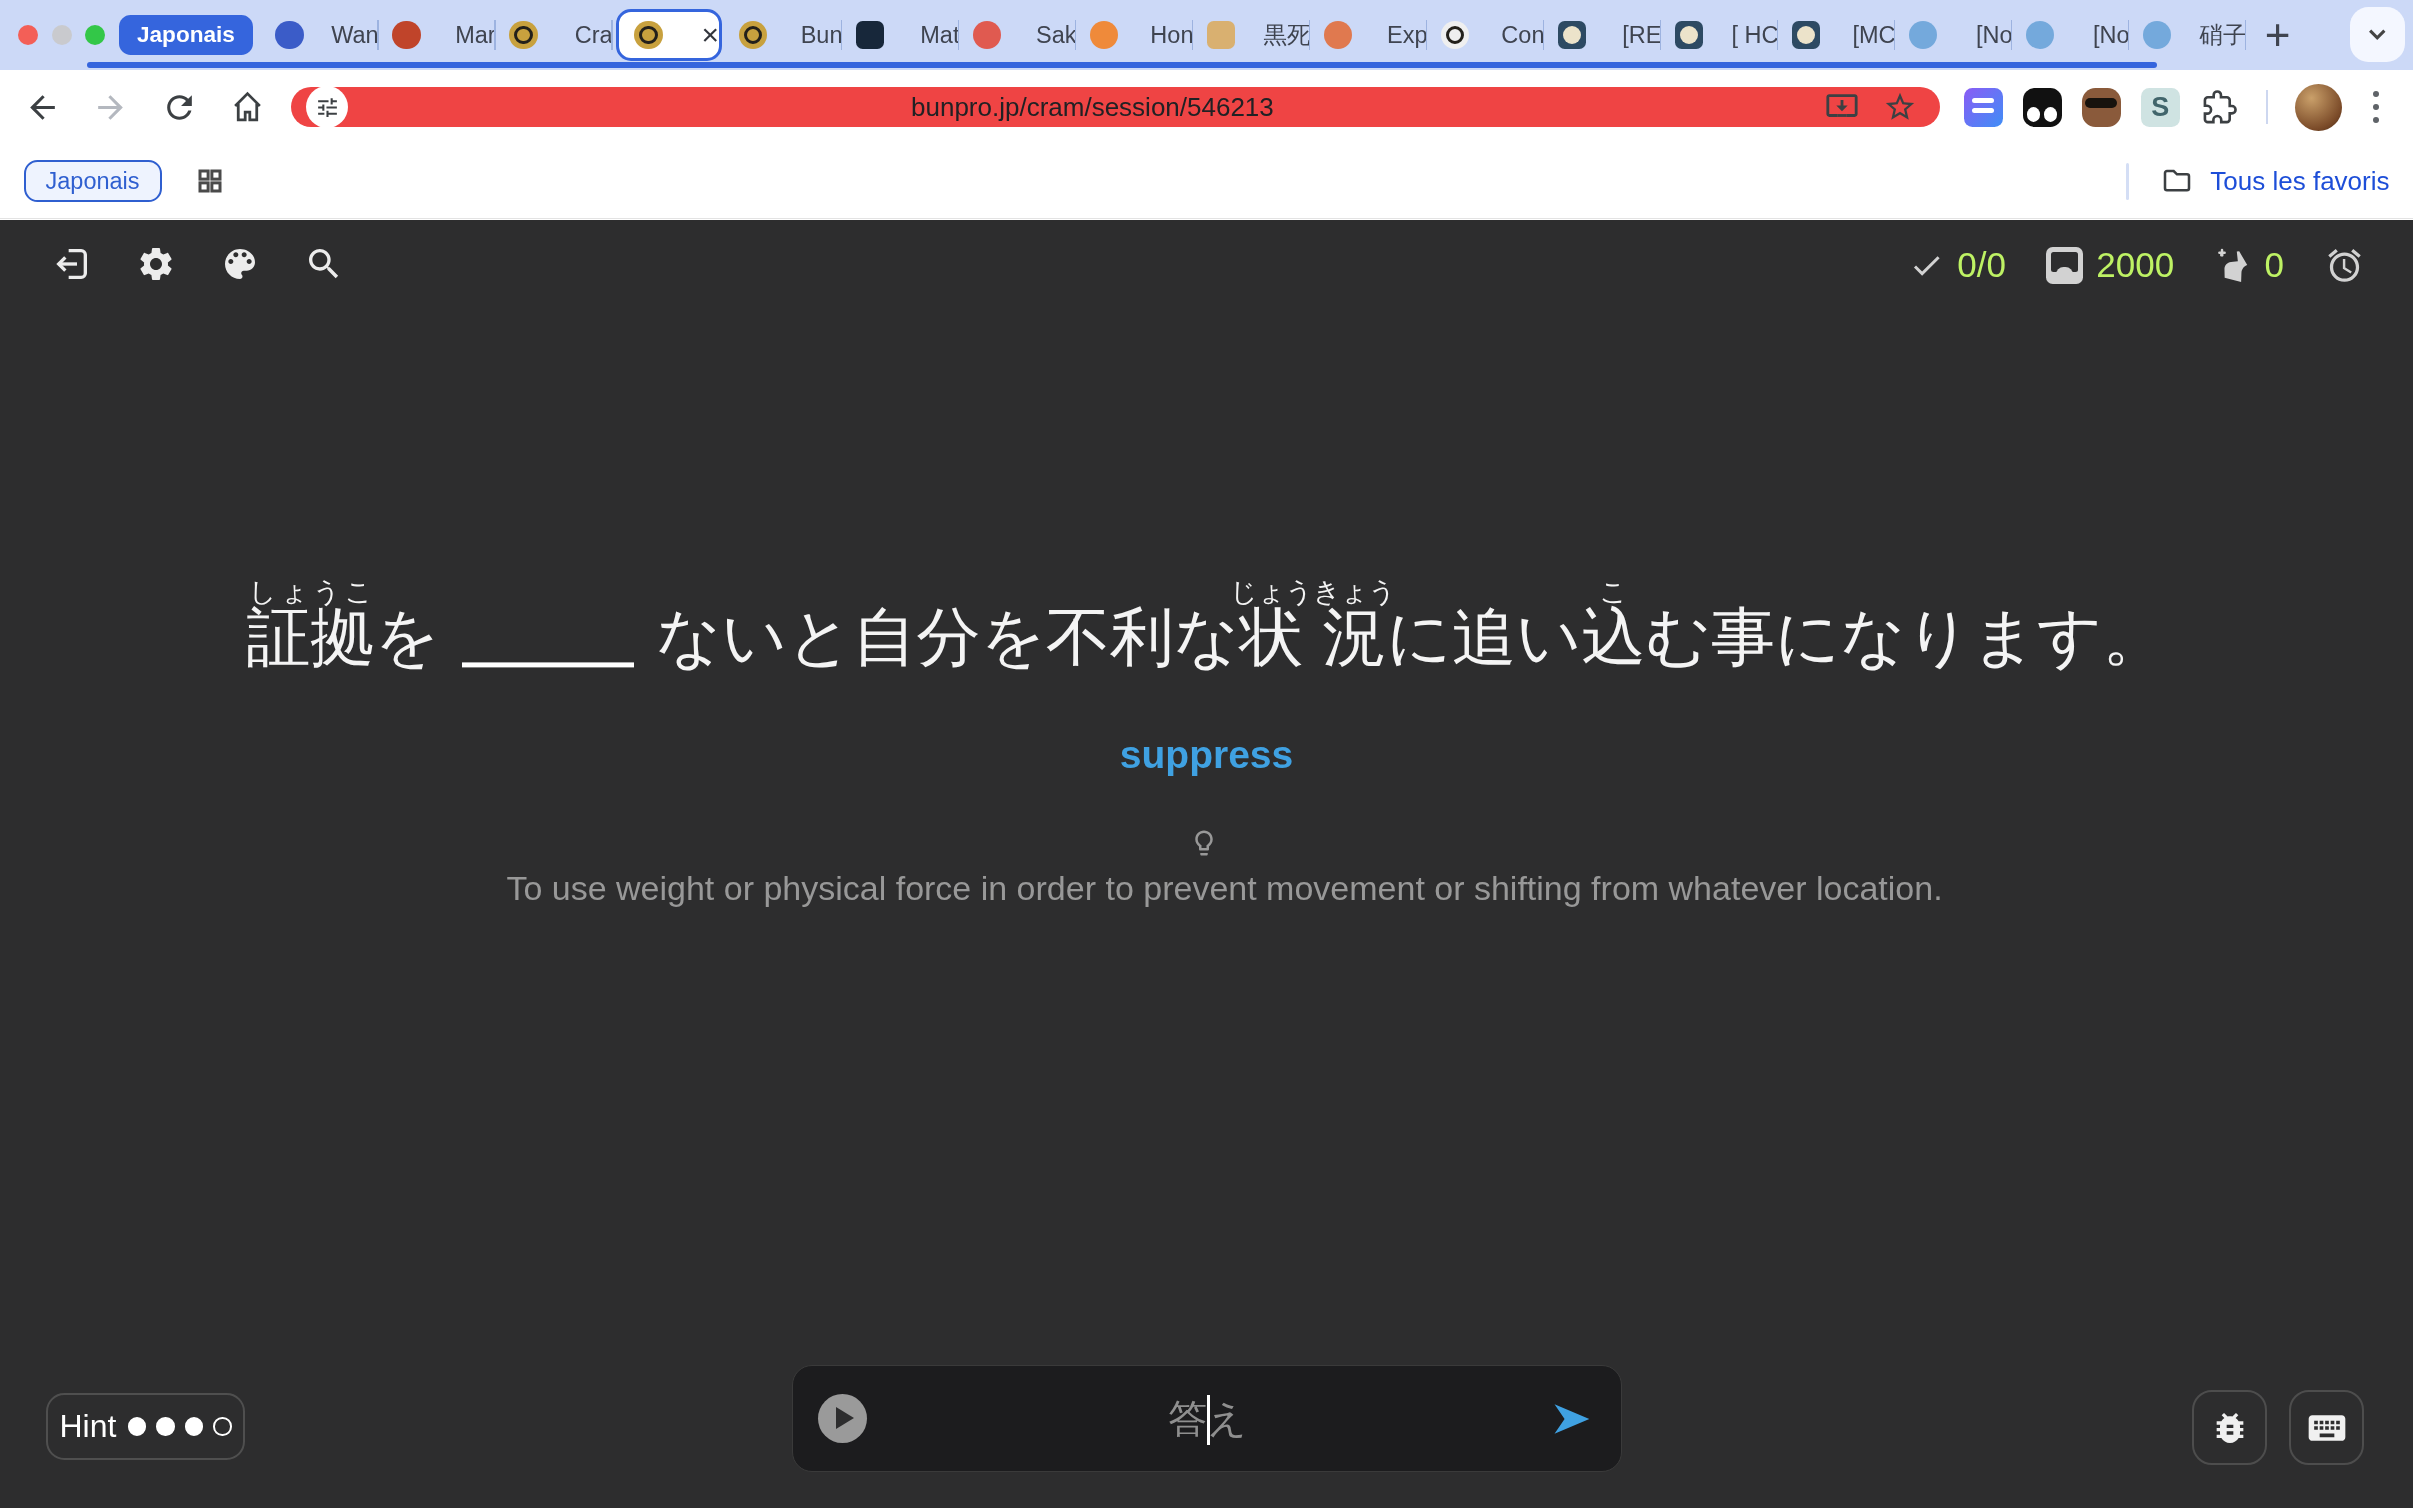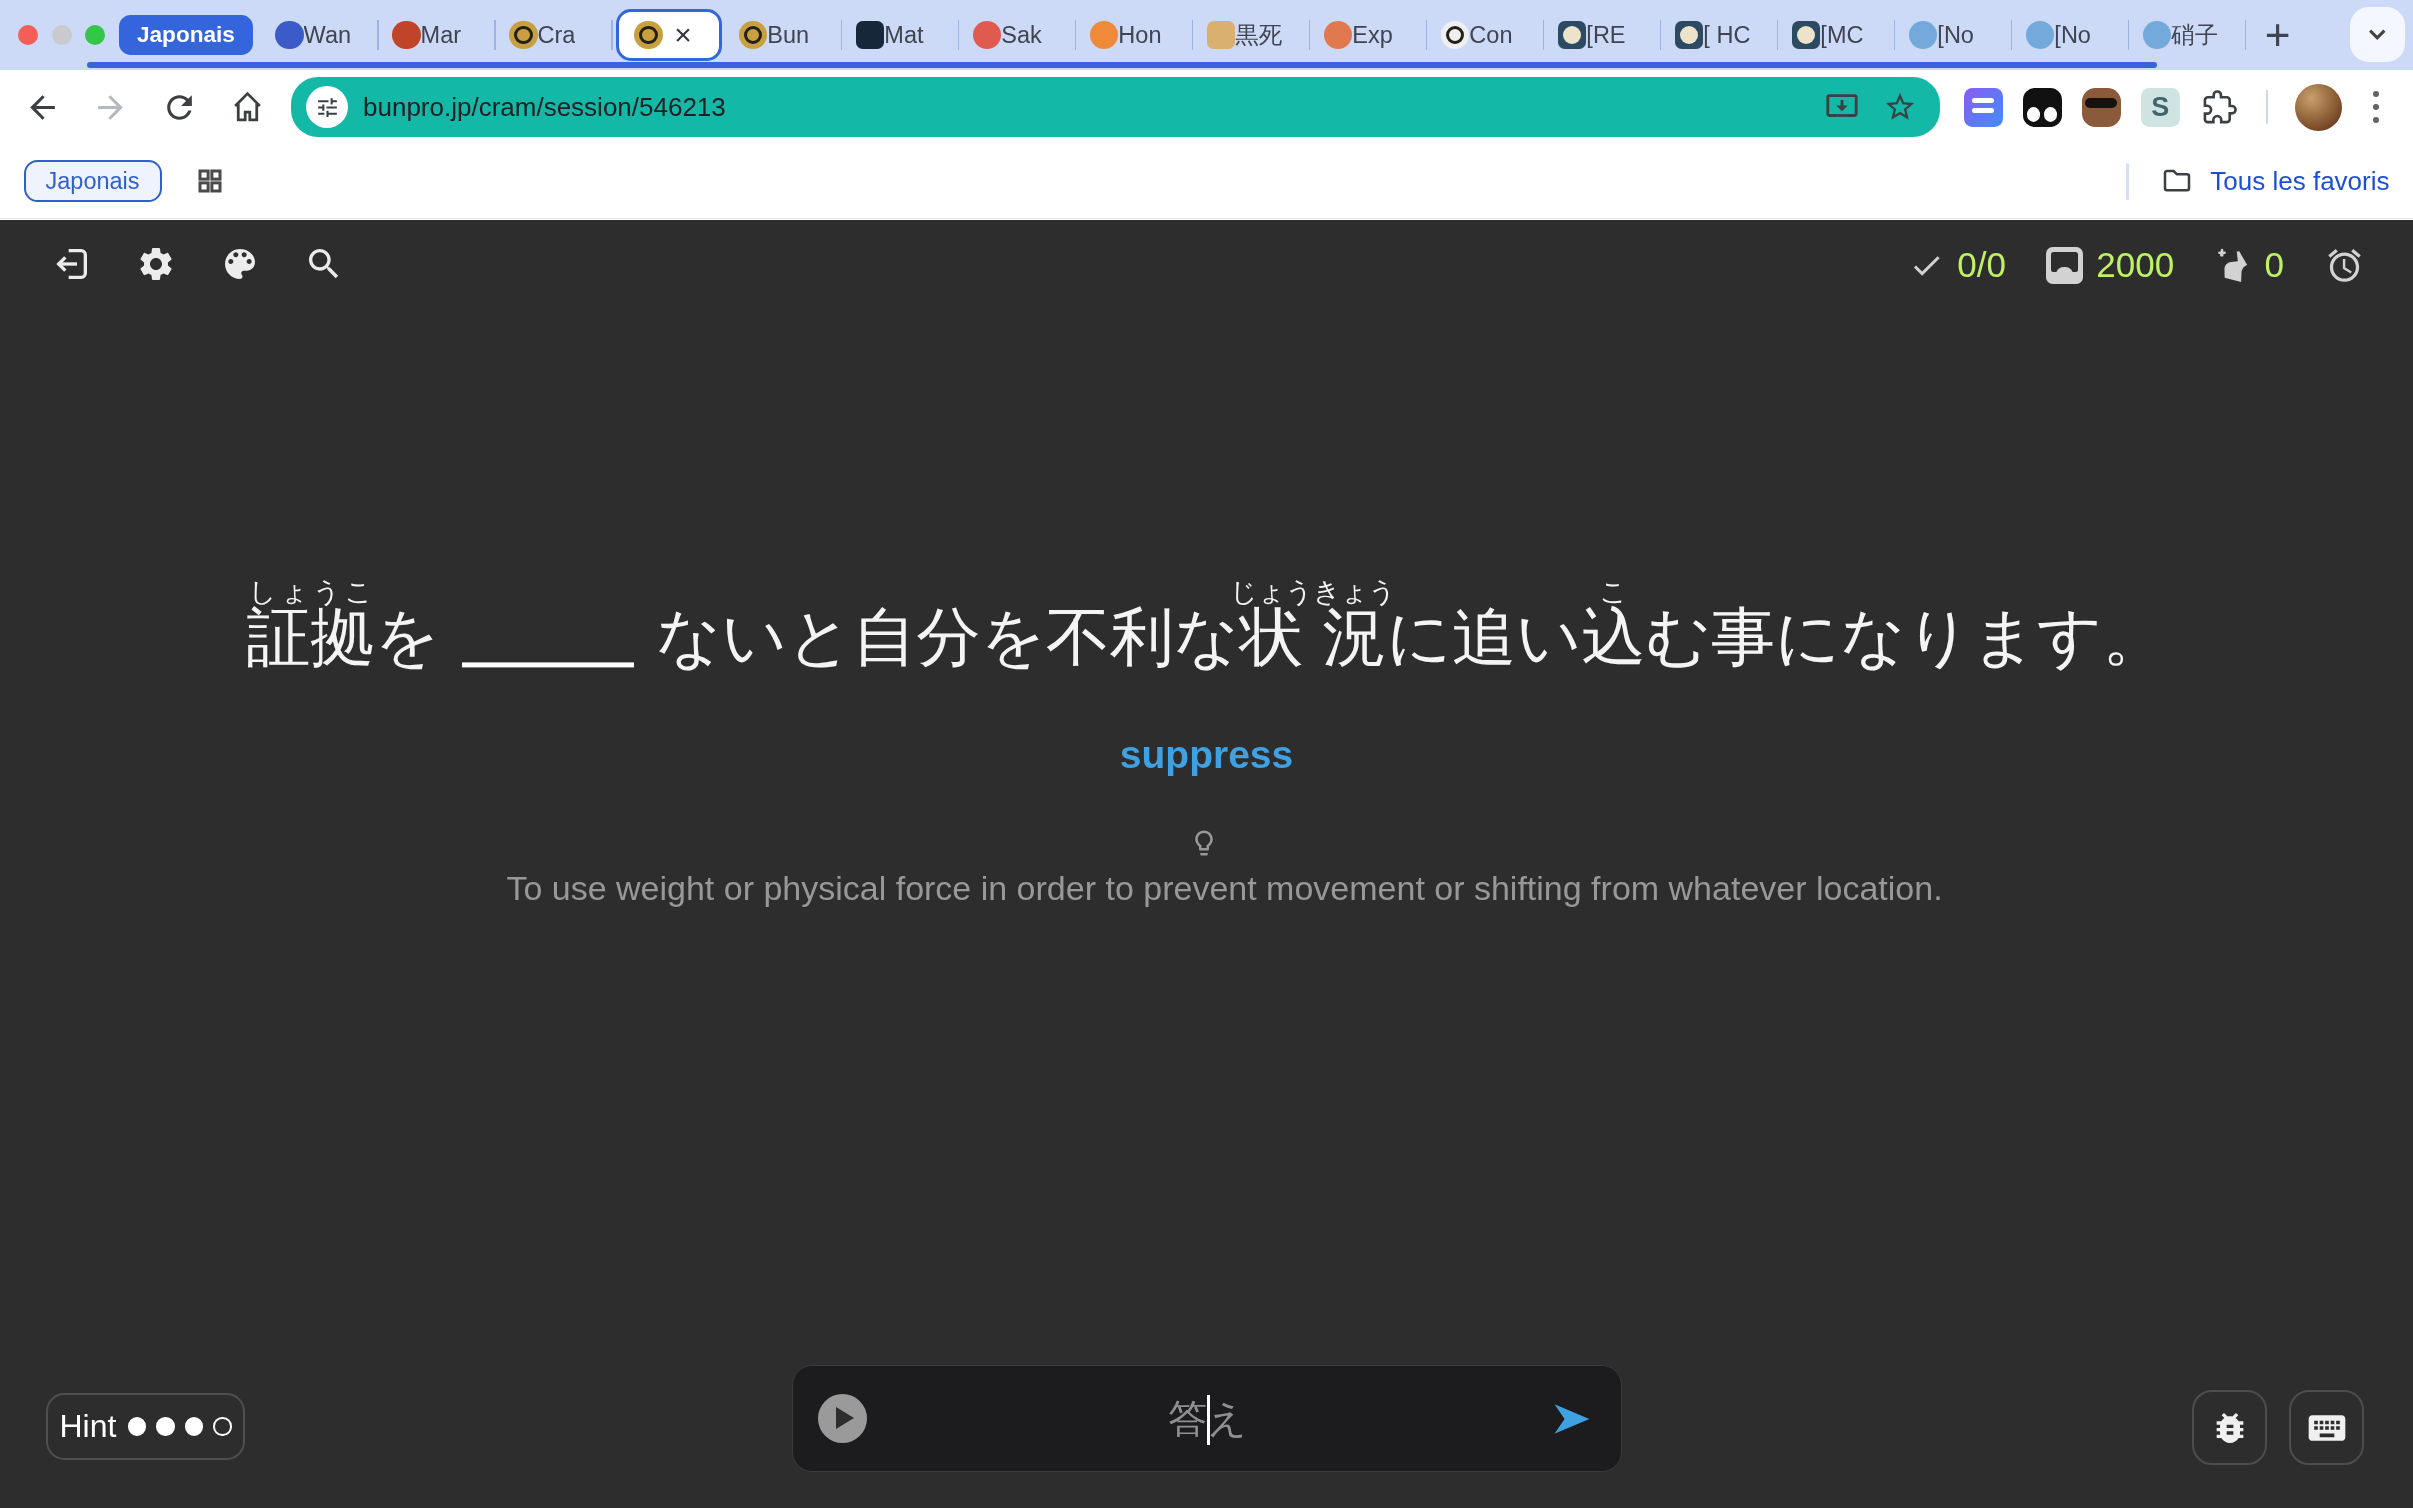--- a/index.html
+++ b/index.html
@@ -13,43 +13,43 @@
   .traffic span { width:20px; height:20px; border-radius:50%; display:block; }
   .tl-close { background:#f35f57; } .tl-min { background:#c9cace; } .tl-zoom { background:#33c748; }
 
   .group-chip { background:#3565dd; color:#fff; font-size:22.6px; font-weight:bold;
     padding:6.7px 18.4px; border-radius:11.7px; margin-right:8.4px; white-space:nowrap; }
   .group-underline { position:absolute; left:87px; width:2070px; bottom:1.7px; height:5.9px;
     background:#3565dd; border-radius:3.4px; }
 
   .tab-list { display:flex; align-items:center; height:100%; position:relative; }
   .tab { display:flex; align-items:center; gap:0; width:117px; height:100%;
-    padding-left:13.4px; position:relative; overflow:hidden; }
+    padding-left:13.4px; position:relative; overflow:hidden;justify-content:space-between; }
   .tab:not(.active)::after { content:""; position:absolute; right:0; top:20px; width:1.7px; height:30px;
     background:#9db3e0; }
   .tab.active { width:106px; height:52px; background:#fff; border:3.4px solid #3565dd;
     border-radius:15px; margin:0 3.4px; padding-left:15px; overflow:visible; z-index:2; }
   .favicon { width:28.5px; height:28.5px; border-radius:50%; flex:0 0 auto; position:relative; }
   .favicon[data-name="bunpro-favicon"]::after,
   .favicon[data-name="openai-favicon"]::after { content:""; position:absolute; inset:5px;
     border:3.4px solid #23201a; border-radius:50%; }
   .favicon[data-name="reader-favicon"]::after { content:""; position:absolute; inset:5px;
     background:#ece3ca; border-radius:50%; }
   .tab-label { font-size:23.5px; color:#3f4450; white-space:nowrap; overflow:hidden; max-width:60px; }
   .tab-close { font-size:30px; color:#33363d; margin-left:11.7px; line-height:1; }
   .newtab-btn { font-size:44px; color:#3f4450; font-weight:300; margin-left:18.4px; line-height:1; }
   .tabsearch-blob { position:absolute; right:8.4px; top:6.7px; width:55px; height:55px;
     background:#f4f7ff; border-radius:18.4px; display:flex; align-items:center; justify-content:center; }
 
   .toolbar { position:absolute; top:70px; left:0; width:2413px; height:74px; background:#fff;
     display:flex; align-items:center; padding:0 22px; }
   .nav-icons { display:flex; align-items:center; gap:28.5px; margin-right:23.5px; }
   .icon-btn { width:40px; height:40px; display:flex; align-items:center; justify-content:center; }
-  .omnibox { flex:1; max-width:1659px; height:60px; background:#14b8a6; border-radius:27px;
-    display:flex; align-items:center; padding:0 15px; }
+  .omnibox { flex:1; max-width:1659px; height:40px; background:#ef4444; border-radius:27px;
+    display:flex; align-items:center; padding:0 15px;text-align:center; }
   .site-settings { width:42px; height:42px; background:#fff; border-radius:50%;
     display:flex; align-items:center; justify-content:center; margin-right:15px; }
   .url-text { font-size:26px; color:#202124; flex:1; }
   .omni-right { display:flex; align-items:center; gap:18.4px; padding-right:5px; }
   .ext-area { display:flex; align-items:center; gap:20px; margin-left:23.5px; }
   .ext-icon { width:39px; height:39px; border-radius:8.4px; }
   .ext-lines { background:linear-gradient(135deg,#8a5cf5,#3f8ef6); position:relative; }
   .ext-lines::after { content:""; position:absolute; left:8.4px; right:8.4px; top:10px; height:5px;
     background:#fff; border-radius:2.5px; box-shadow:0 10px 0 #fff; }
   .ext-mask { background:#111; border-radius:11.7px; position:relative; }

